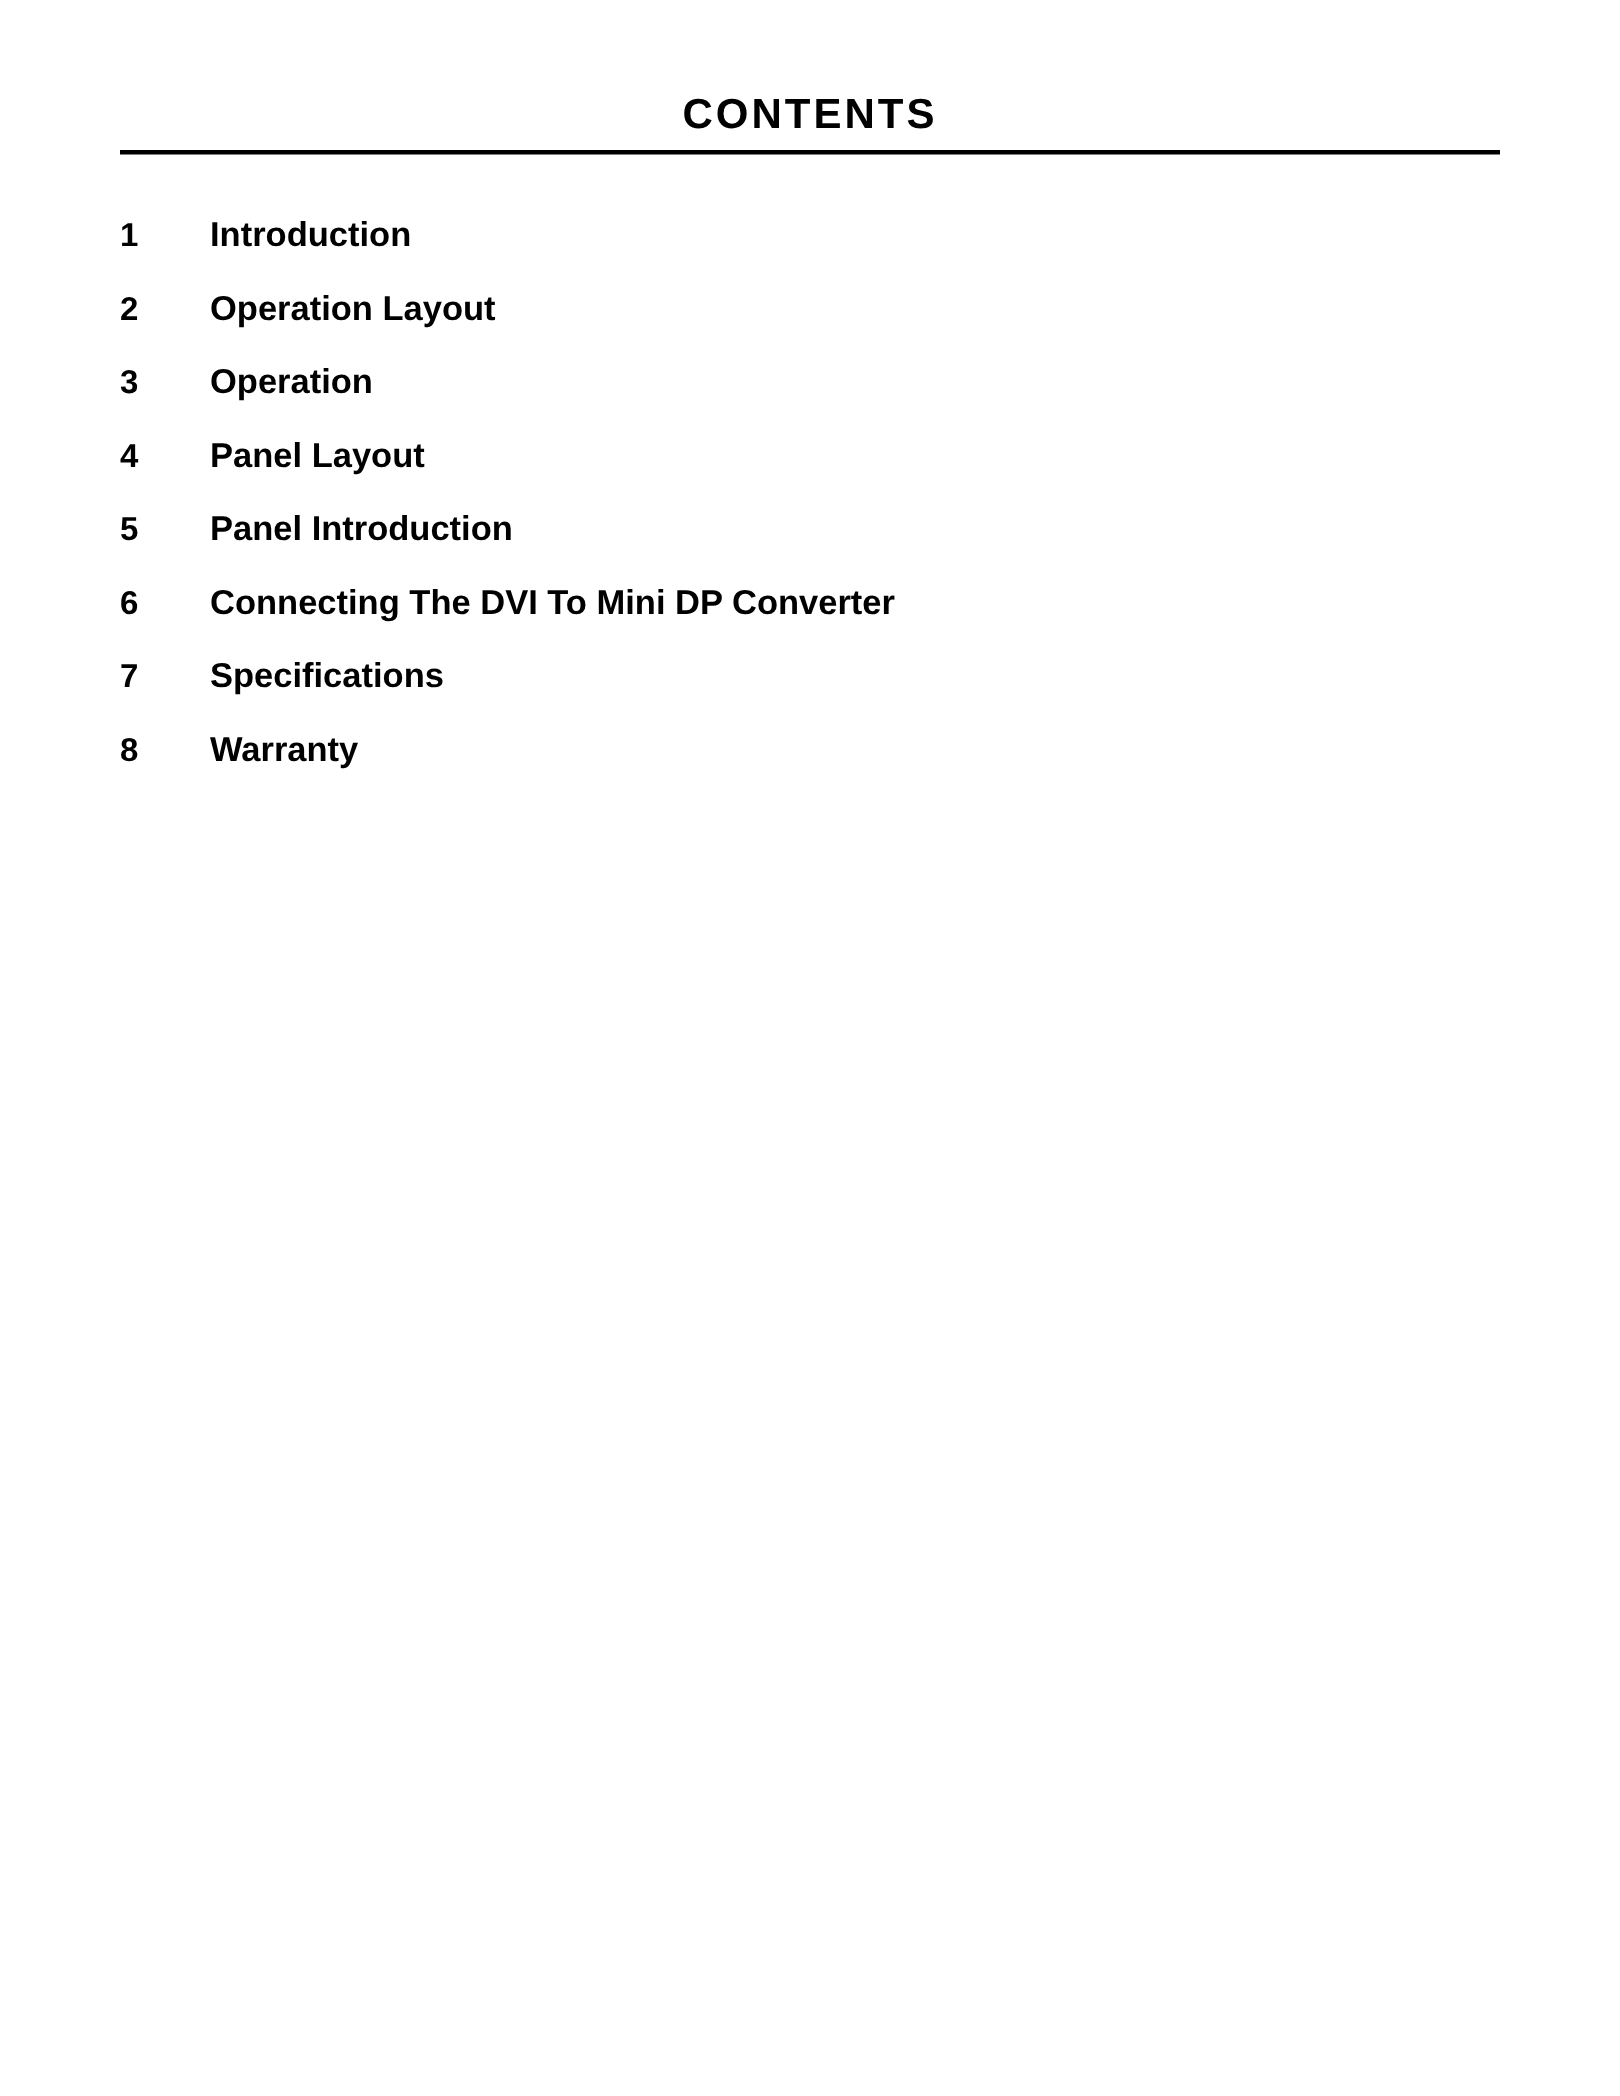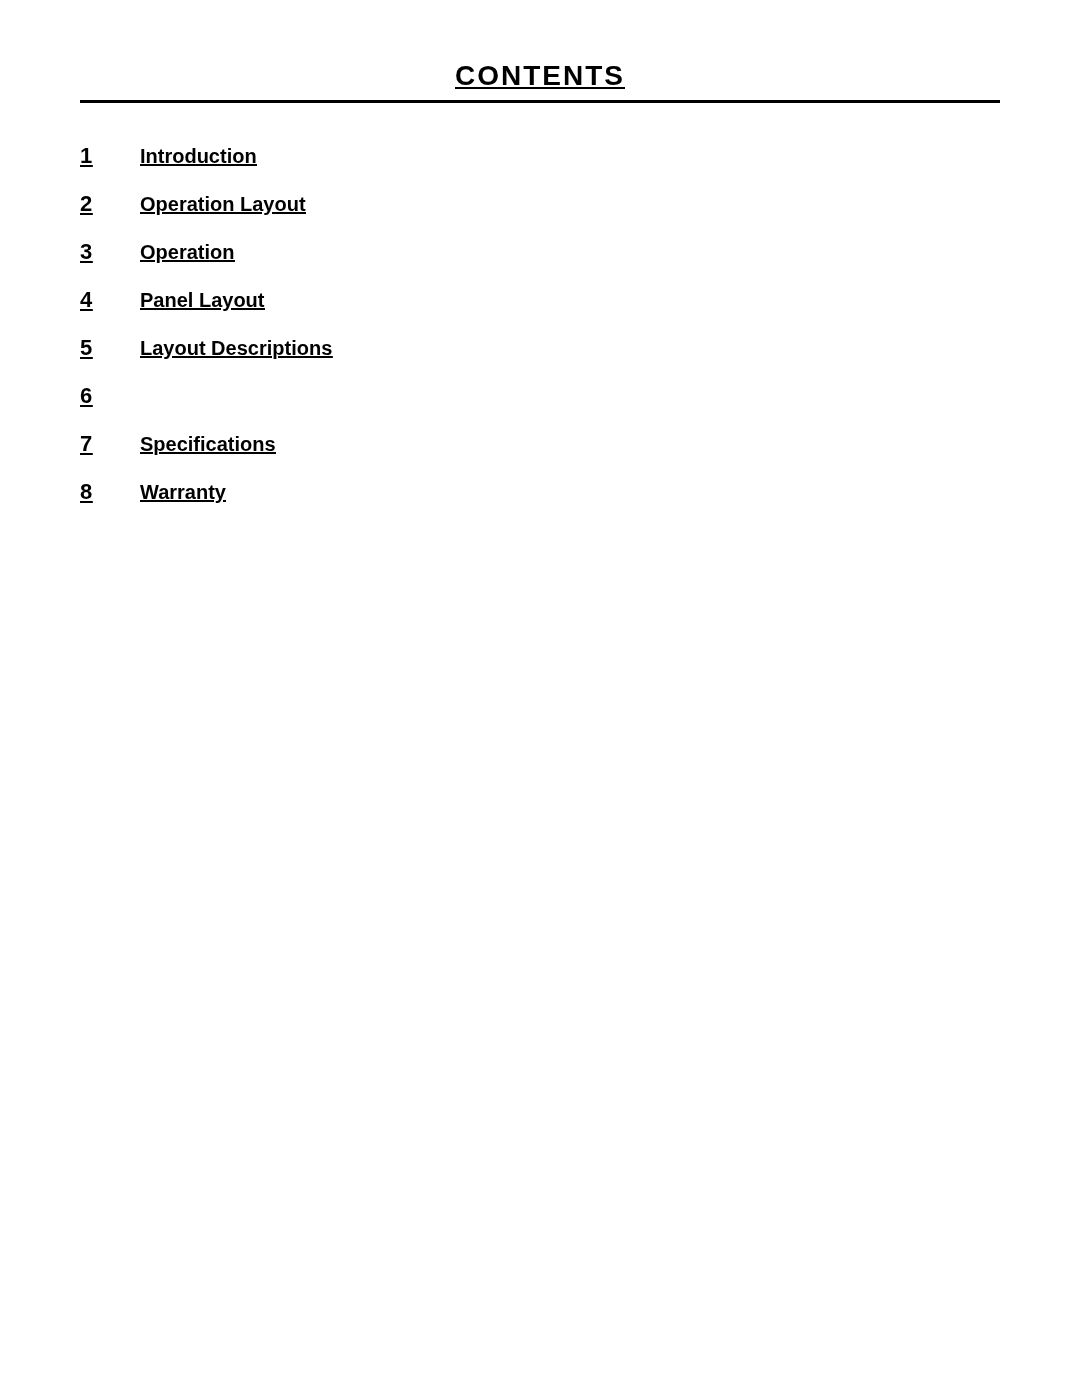--- a/index.html
+++ b/index.html
@@ -1,19 +1,18 @@
 <!DOCTYPE html>
 <html><head>
   <meta charset="utf-8">
   <style>
     * {
       margin: 0;
       padding: 0;
       box-sizing: border-box;
-      text-decoration: underline;
     }
 
     body {
       background: #ffffff;
       font-family: Arial, Helvetica, sans-serif;
       width: 1080px;
       min-height: 1397px;
       padding: 60px 80px;
     }
 
@@ -48,21 +47,21 @@
     }
 
     .toc-number {
       font-size: 22px;
       font-weight: 900;
       color: #000000;
       min-width: 60px;
     }
 
     .toc-label {
-      font-size: 20px;
+      font-size: 23px;
       font-weight: 900;
       color: #000000;
     }
   </style>
 </head>
 <body>
 
 <div>
   <div class="page-header">
     <h1 class="page-title">CONTENTS</h1>
@@ -82,24 +81,25 @@
       <li class="toc-item">
         <span class="toc-number">3</span>
         <span class="toc-label">Operation</span>
       </li>
       <li class="toc-item">
         <span class="toc-number">4</span>
         <span class="toc-label">Panel Layout</span>
       </li>
       <li class="toc-item">
         <span class="toc-number">5</span>
-        <span class="toc-label">Layout Descriptions</span>
+        <span class="toc-label">Panel Introduction</span>
       </li>
       <li class="toc-item">
         <span class="toc-number">6</span>
+        <span class="toc-label">Connecting The DVI To Mini DP Converter</span>
       </li>
       <li class="toc-item">
         <span class="toc-number">7</span>
         <span class="toc-label">Specifications</span>
       </li>
       <li class="toc-item">
         <span class="toc-number">8</span>
         <span class="toc-label">Warranty</span>
       </li>
     </ul>

